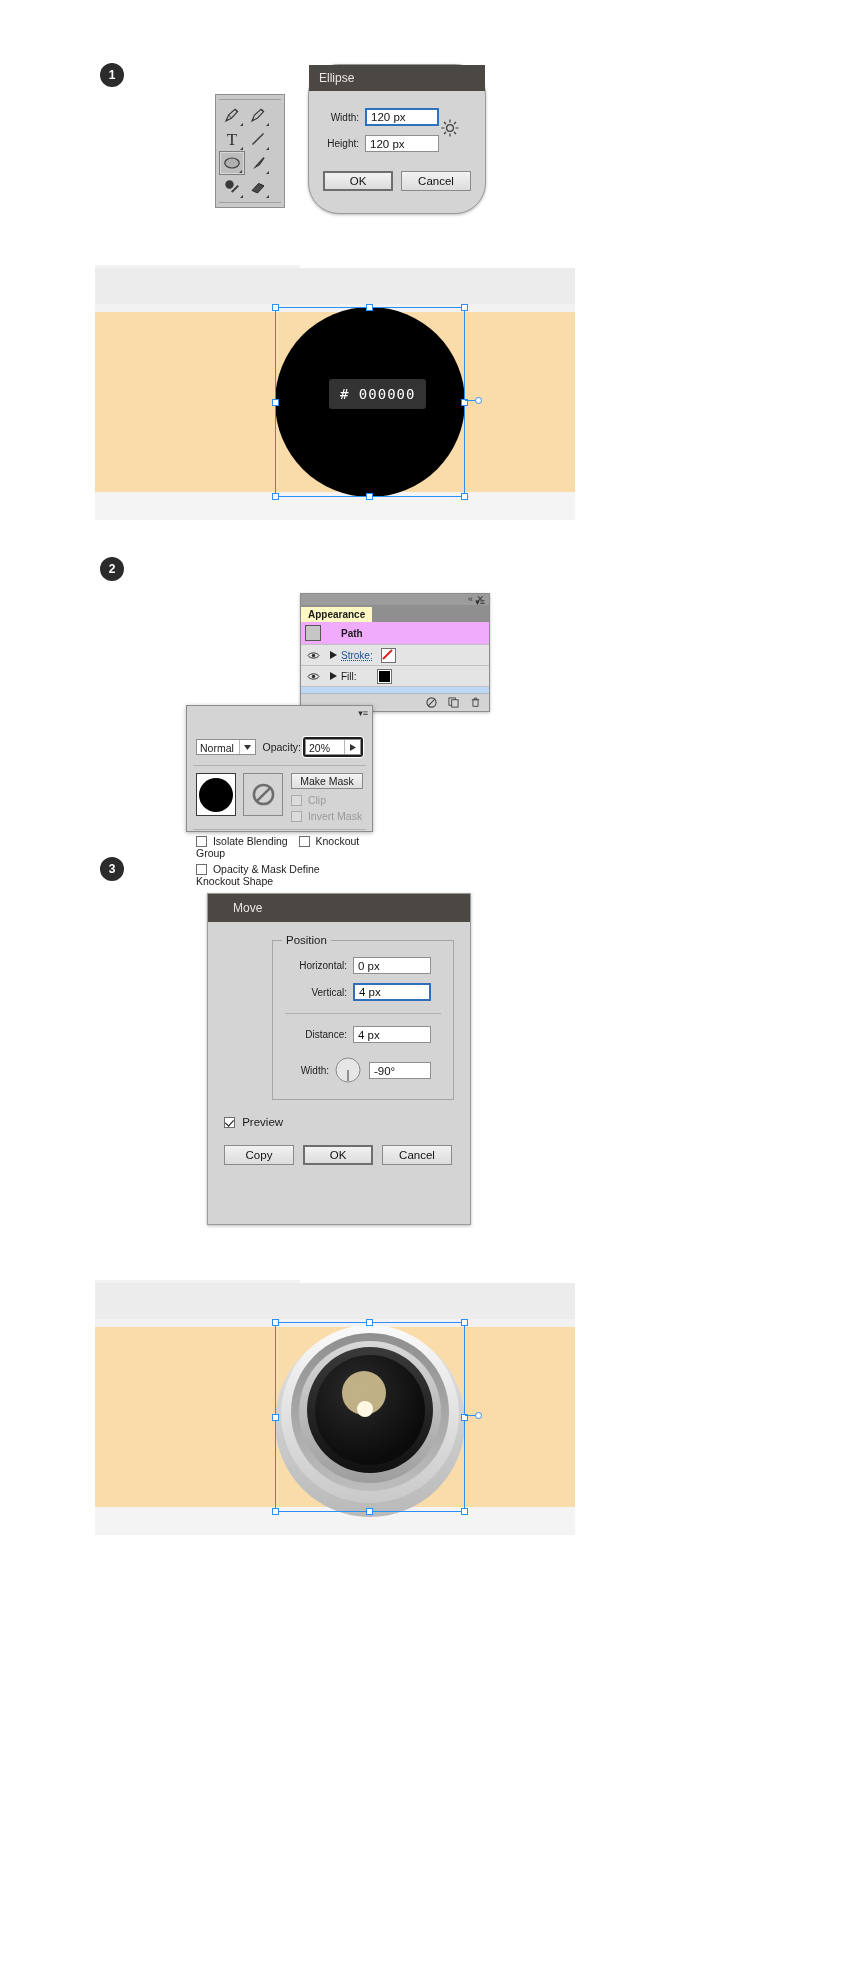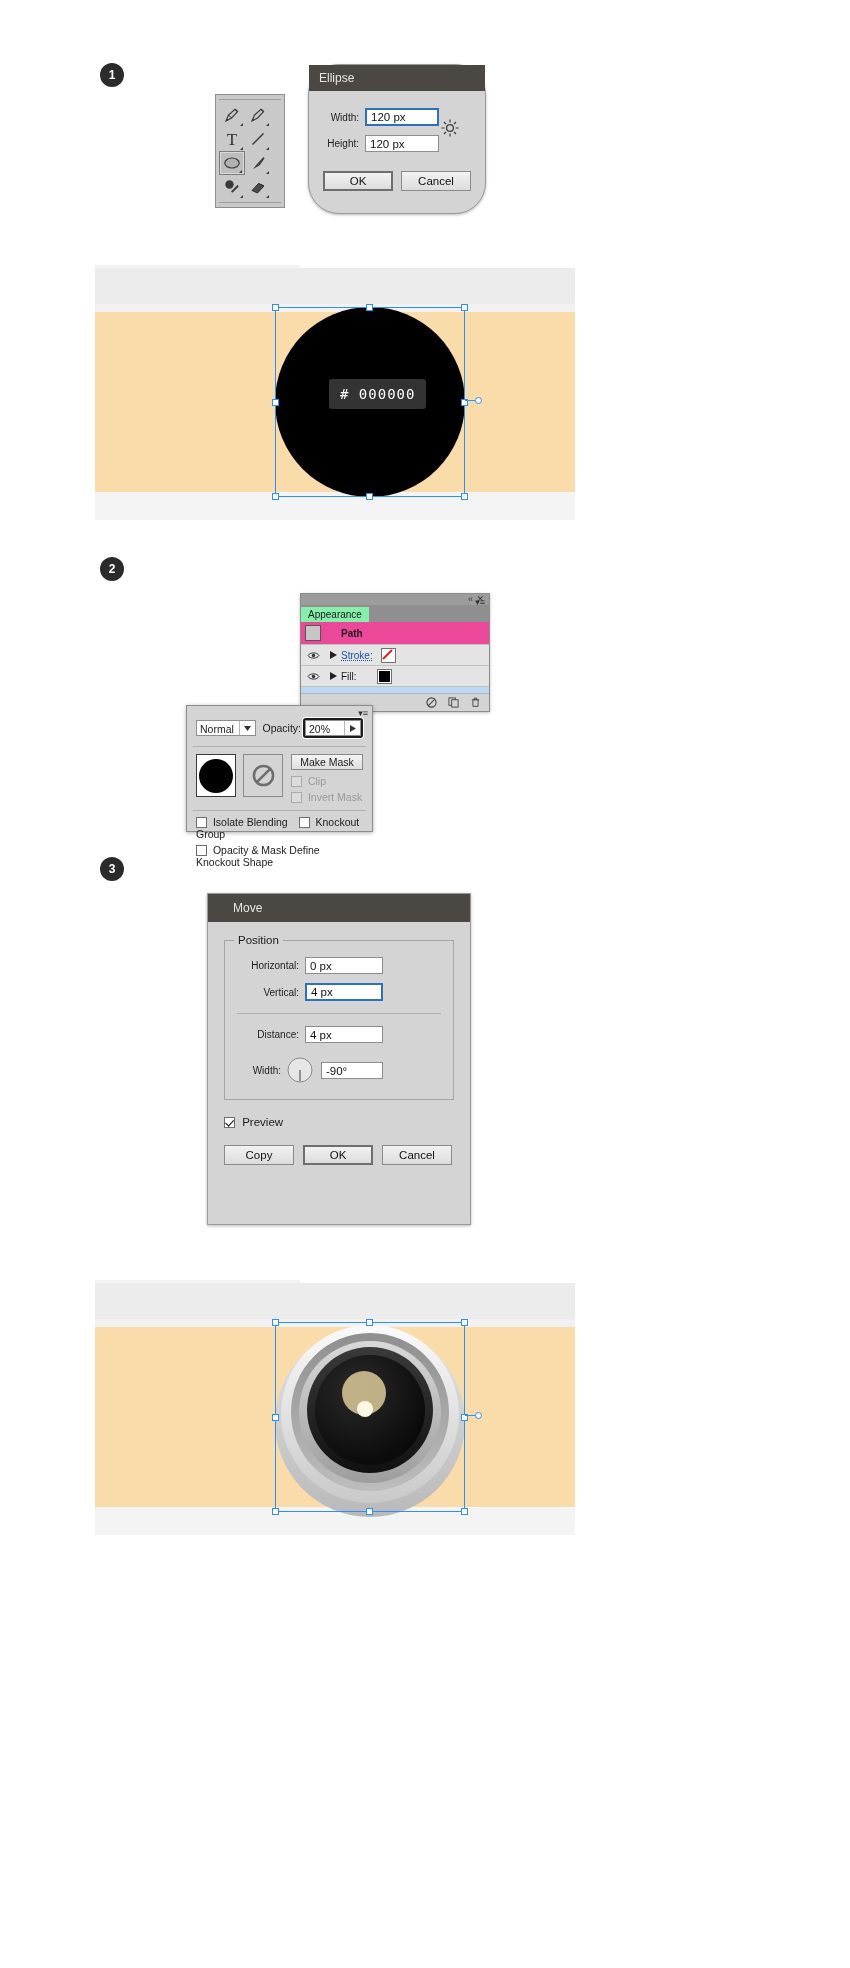--- a/index.html
+++ b/index.html
@@ -40,21 +40,21 @@
   .tool-grid{display:grid;grid-template-columns:26px 26px;grid-auto-rows:24px;}
   .tool{position:relative;display:flex;align-items:center;justify-content:center;}
   .tool.sel{background:#bdbdbd;border:1px solid #7c7c7c;box-shadow:inset 0 0 0 1px #d8d8d8;}
   .tool .corner{position:absolute;right:2px;bottom:1px;width:0;height:0;
     border-left:3px solid transparent;border-bottom:3px solid #3b3b3b;}
 
   
   .panel{background:#d9d9d9;border:1px solid #8c8c8c;box-shadow:0 1px 3px rgba(0,0,0,.25);}
   .panel-bar{background:#9c9c9c;height:11px;position:relative;}
   .panel-tabs{background:#8f8f8f;height:17px;display:flex;align-items:flex-end;}
-  .panel-tab{background:#86efac;font-size:10px;font-weight:normal;padding:2px 7px 2px 7px;height:15px;
+  .panel-tab{background:#fef9c3;font-size:10px;font-weight:bold;padding:2px 7px 2px 7px;height:15px;
     box-sizing:border-box;color:#1a1a1a;}
   .ap-row{display:flex;align-items:center;height:20px;border-bottom:1px solid #c0c0c0;font-size:10px;}
   .ap-eye{width:24px;display:flex;align-items:center;justify-content:center;}
   .ap-tri{width:16px;display:flex;align-items:center;justify-content:center;}
   .link{color:#1a4f9c;text-decoration:underline;text-decoration-style:dotted;}
   .swatch{width:13px;height:13px;border:1px solid #6f6f6f;background:#fff;box-shadow:inset 0 0 0 1px #fff;}
 
   
   .tp{background:#d4d4d4;border:1px solid #8c8c8c;box-shadow:0 1px 4px rgba(0,0,0,.3);}
   .sel-box{background:#fff;border:1px solid #8e8e8e;font-size:10.5px;height:16px;line-height:16px;padding:0 3px;
@@ -194,21 +194,21 @@
 <div class="abs panel" style="left:300px;top:593px;width:188px;height:117px;">
   <div class="panel-bar">
     <span class="abs" style="right:16px;top:0px;font-size:9px;color:#3a3a3a;line-height:11px;">«</span>
     <span class="abs" style="right:5px;top:0px;font-size:9px;color:#3a3a3a;line-height:11px;">✕</span>
   </div>
   <div class="panel-tabs">
     <span class="panel-tab">Appearance</span>
     <span class="abs" style="right:4px;top:3px;font-size:9px;color:#2e2e2e;">▾≡</span>
   </div>
 
-  <div class="ap-row" style="background:#ec4899;height:22px;">
+  <div class="ap-row" style="background:#f0abfc;height:22px;">
     <span class="ap-eye">
       <span style="width:14px;height:14px;background:#c6c6c6;border:1px solid #555;display:inline-block;"></span>
     </span>
     <span class="ap-tri"></span>
     <span style="font-weight:bold;">Path</span>
   </div>
 
   <div class="ap-row" style="background:#e4e4e4;">
     <span class="ap-eye">
       <svg width="13" height="9" viewBox="0 0 13 9">
@@ -274,21 +274,21 @@
     <span>
       <svg width="11" height="11" viewBox="0 0 12 12">
           <path d="M2 3 h8 M3.2 3 v7.2 h5.6 V3 M4.6 1.2 h2.8 v1.8 h-2.8z" fill="none" stroke="#444" stroke-width="1"></path>
         </svg>
     </span>
   </div>
 </div>
 
 <div class="abs tp" style="left:186px;top:705px;width:185px;height:125px;">
   <div class="abs" style="right:4px;top:2px;font-size:9px;color:#2e2e2e;">▾≡</div>
-  <div style="padding:12px 9px 0 9px;display:flex;align-items:center;">
+  <div style="padding:12px 9px 0 9px;display:flex;align-items:center;margin-top:19px;">
     <span class="sel-box" style="width:72px;">
       <span>Normal</span>
       <span class="sel-arrow">
         <svg width="7" height="5" viewBox="0 0 7 5">
             <path d="M0 0 L7 0 L3.5 5Z" fill="#333"></path>
           </svg>
       </span>
     </span>
     <span style="font-size:10.5px;margin-left:6px;">Opacity:</span>
     <span class="hl-field" style="margin-left:2px;">
@@ -345,21 +345,21 @@
     <span style="margin-left:3px;">Opacity &amp; Mask Define Knockout Shape</span>
   </div>
 </div>
 
 <div class="abs step-bullet" style="left:100px;top:857px;">3</div>
 
 <div class="abs dlg" style="left:207px;top:893px;width:262px;height:330px;">
   <div class="dlg-title" style="padding:7px 25px;">Move</div>
   <div style="padding:18px 16px 0 16px;">
 
-    <div class="grp" style="padding:16px 12px 14px 12px;">
+    <div class="grp" style="padding:16px 12px 14px 12px;margin-left:48px;">
       <span class="grp-title">Position</span>
 
       <div class="fld-row">
         <span class="fld-label" style="width:62px;">Horizontal:</span>
         <span class="inp" style="width:78px;margin-left:6px;">0 px</span>
       </div>
 
       <div class="fld-row" style="margin-bottom:12px;">
         <span class="fld-label" style="width:62px;">Vertical:</span>
         <span class="inp focus" style="width:78px;margin-left:6px;">4 px</span>

